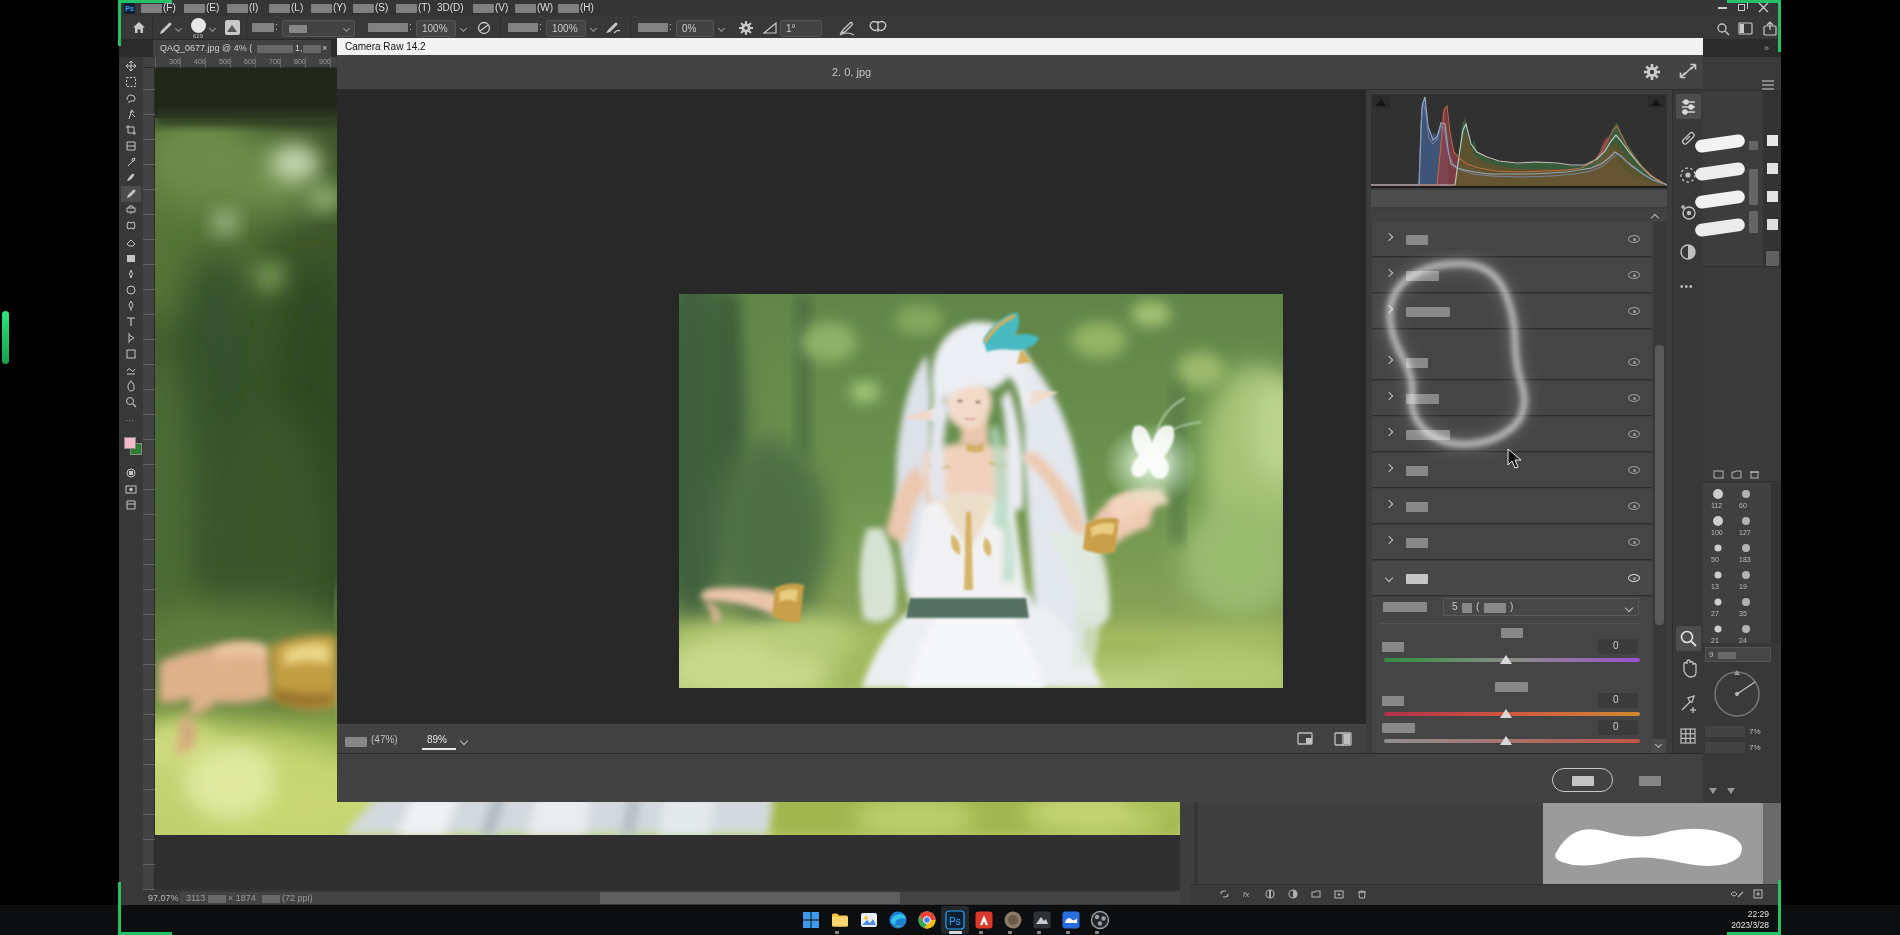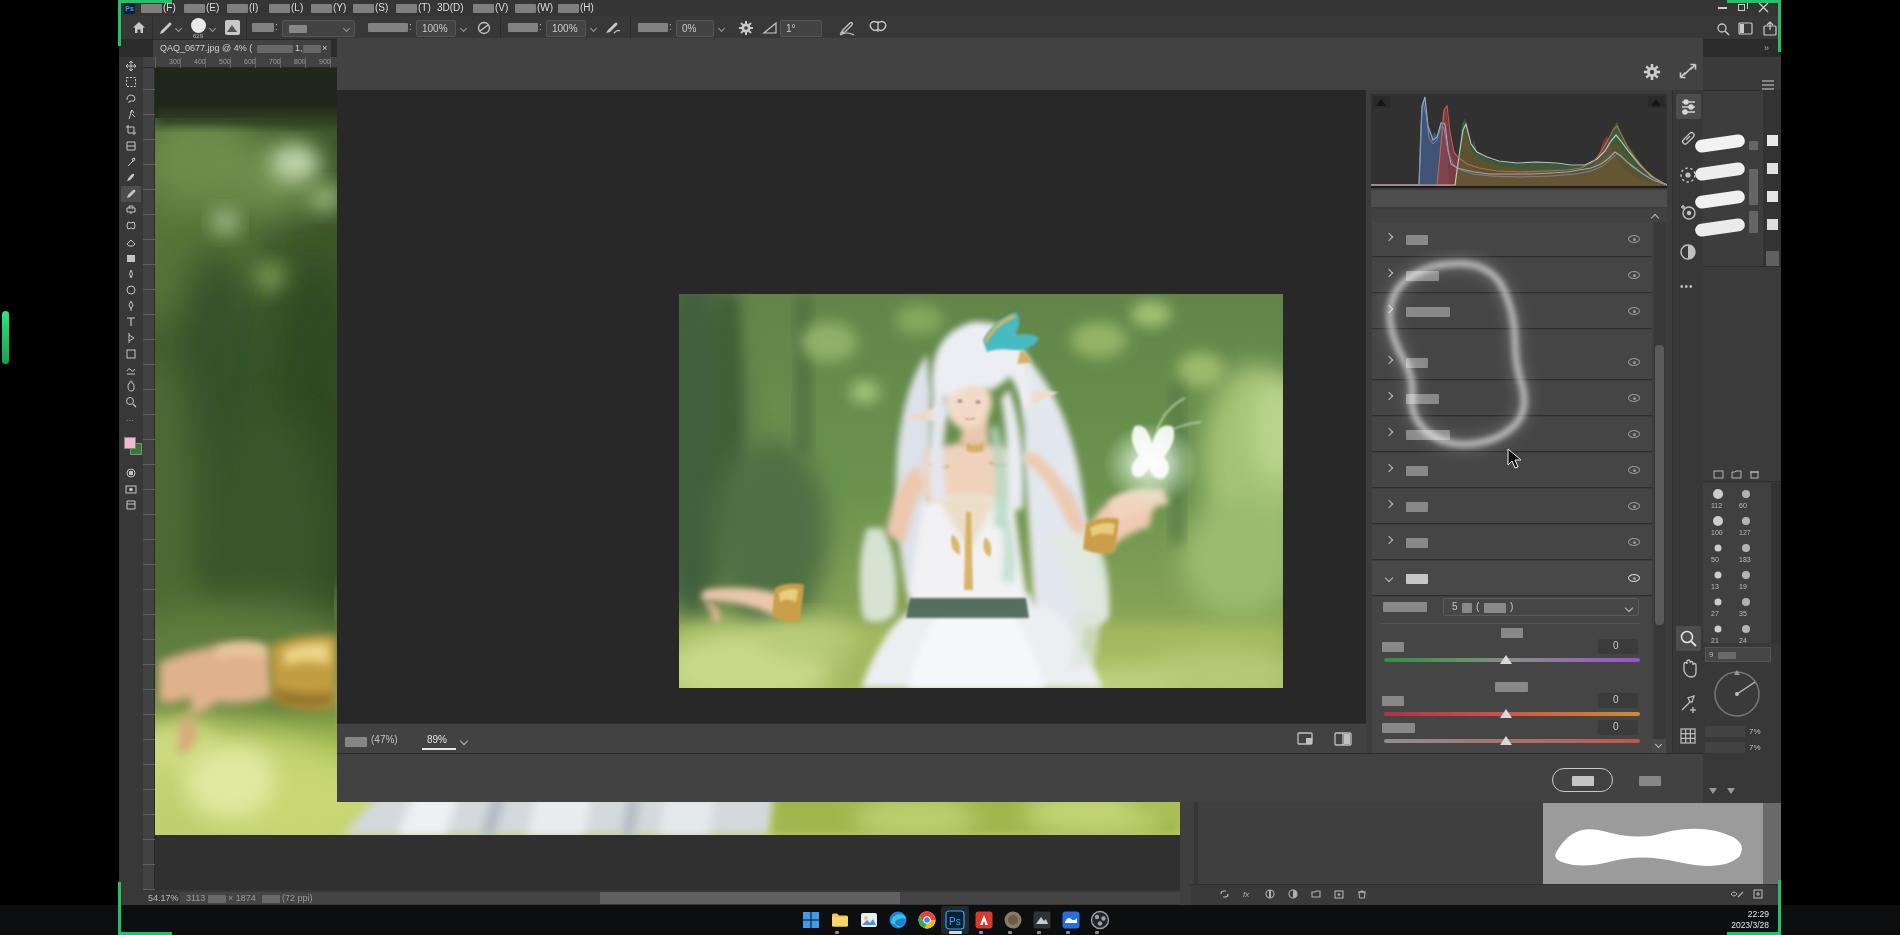--- a/index.html
+++ b/index.html
@@ -231,21 +231,21 @@
     <rect x="1" y="3" width="10" height="7" fill="none" stroke="#c4c4c4" stroke-width="1"></rect>
     <circle cx="6" cy="6.5" r="1.8" fill="#c4c4c4"></circle>
   </svg>
 <svg class="a" style="left:125px;top:499px" width="12" height="12">
     <path d="M2 2 L10 2 L10 10 L2 10 Z M2 5 L10 5" stroke="#c4c4c4" stroke-width="1" fill="none"></path>
   </svg>
 
 <div class="a" style="left:124px;top:437px;width:12px;height:12px;background:#f2b9c8;border:1px solid #888;z-index:3"></div>
 <div class="a" style="left:130px;top:443px;width:12px;height:12px;background:#2d7d32;border:1px solid #888;z-index:2"></div>
 
-<span class="t" style="left:148px;top:893px;font-size:9px;color:#b8b8b8">54.17%</span>
+<span class="t" style="left:148px;top:893px;font-size:9px;color:#b8b8b8">97.07%</span>
 <div class="a" style="left:180px;top:892px;width:1000px;height:12px;background:#444"></div>
 <div class="a" style="left:600px;top:892px;width:300px;height:12px;background:#606060"></div>
 <span class="t" style="left:186px;top:893px;font-size:9px;color:#999;z-index:2">3113</span>
 <span class="z zd" style="left:208px;top:895px;width:18px;height:8px;z-index:2"></span>
 <span class="t" style="left:228px;top:893px;font-size:9px;color:#999;z-index:2">× 1874</span>
 <span class="z zd" style="left:262px;top:895px;width:18px;height:8px;z-index:2"></span>
 <span class="t" style="left:282px;top:893px;font-size:9px;color:#999;z-index:2">(72 ppi)</span>
 
 <div class="a" style="left:1718px;top:7px;width:9px;height:1.5px;background:#ccc"></div>
 <div class="a" style="left:1738px;top:4px;width:7px;height:7px;border:1.2px solid #ccc"></div>
@@ -333,20 +333,26 @@
 <rect x="618" y="722" width="407" height="45" fill="#a0b64e" filter="url(#b5)"></rect>
 <ellipse cx="760" cy="750" rx="60" ry="20" fill="#bccf6e" filter="url(#b10)"></ellipse>
 <ellipse cx="940" cy="745" rx="70" ry="22" fill="#c2d373" filter="url(#b10)"></ellipse>
 <ellipse cx="1010" cy="732" rx="40" ry="18" fill="#aabf58" filter="url(#b10)"></ellipse>
 </svg></div>
 
 <div class="a" style="left:1180px;top:40px;width:601px;height:865px;background:#3f3f3f"></div>
 <div class="a" style="left:1194px;top:800px;width:4px;height:90px;background:#353535"></div>
 
 <div class="a" id="dlg" style="left:337px;top:38px;width:1366px;height:764px;background:#424242">
+  <div class="a" style="left:0;top:0;width:1366px;height:17px;background:#f2f2f2">
+      <span style="position:absolute;left:8px;top:3px;font-size:10px;color:#111">Camera Raw 14.2</span>
+    </div>
+  <div class="a" style="left:0;top:17px;width:1366px;height:35px;background:#434343;border-bottom:1px solid #2b2b2b">
+      <span class="t" style="left:495px;top:11px;color:#c4c4c4">2. 0. jpg</span>
+    </div>
 
   <div class="a" style="left:0;top:52px;width:1029px;height:633px;background:#282828"></div>
   <div class="a" style="left:0;top:685px;width:1029px;height:30px;background:#424242;border-top:1px solid #2e2e2e"></div>
   <div class="a" id="rawphoto" style="left:342px;top:256px;width:604px;height:394px">
 <svg width="604" height="394" viewBox="0 0 604 394" xmlns="http://www.w3.org/2000/svg">
 <defs>
 <filter id="p12" x="-40%" y="-40%" width="180%" height="180%">
             <feGaussianBlur stdDeviation="12"></feGaussianBlur>
           </filter>
 <filter id="p7" x="-40%" y="-40%" width="180%" height="180%">

